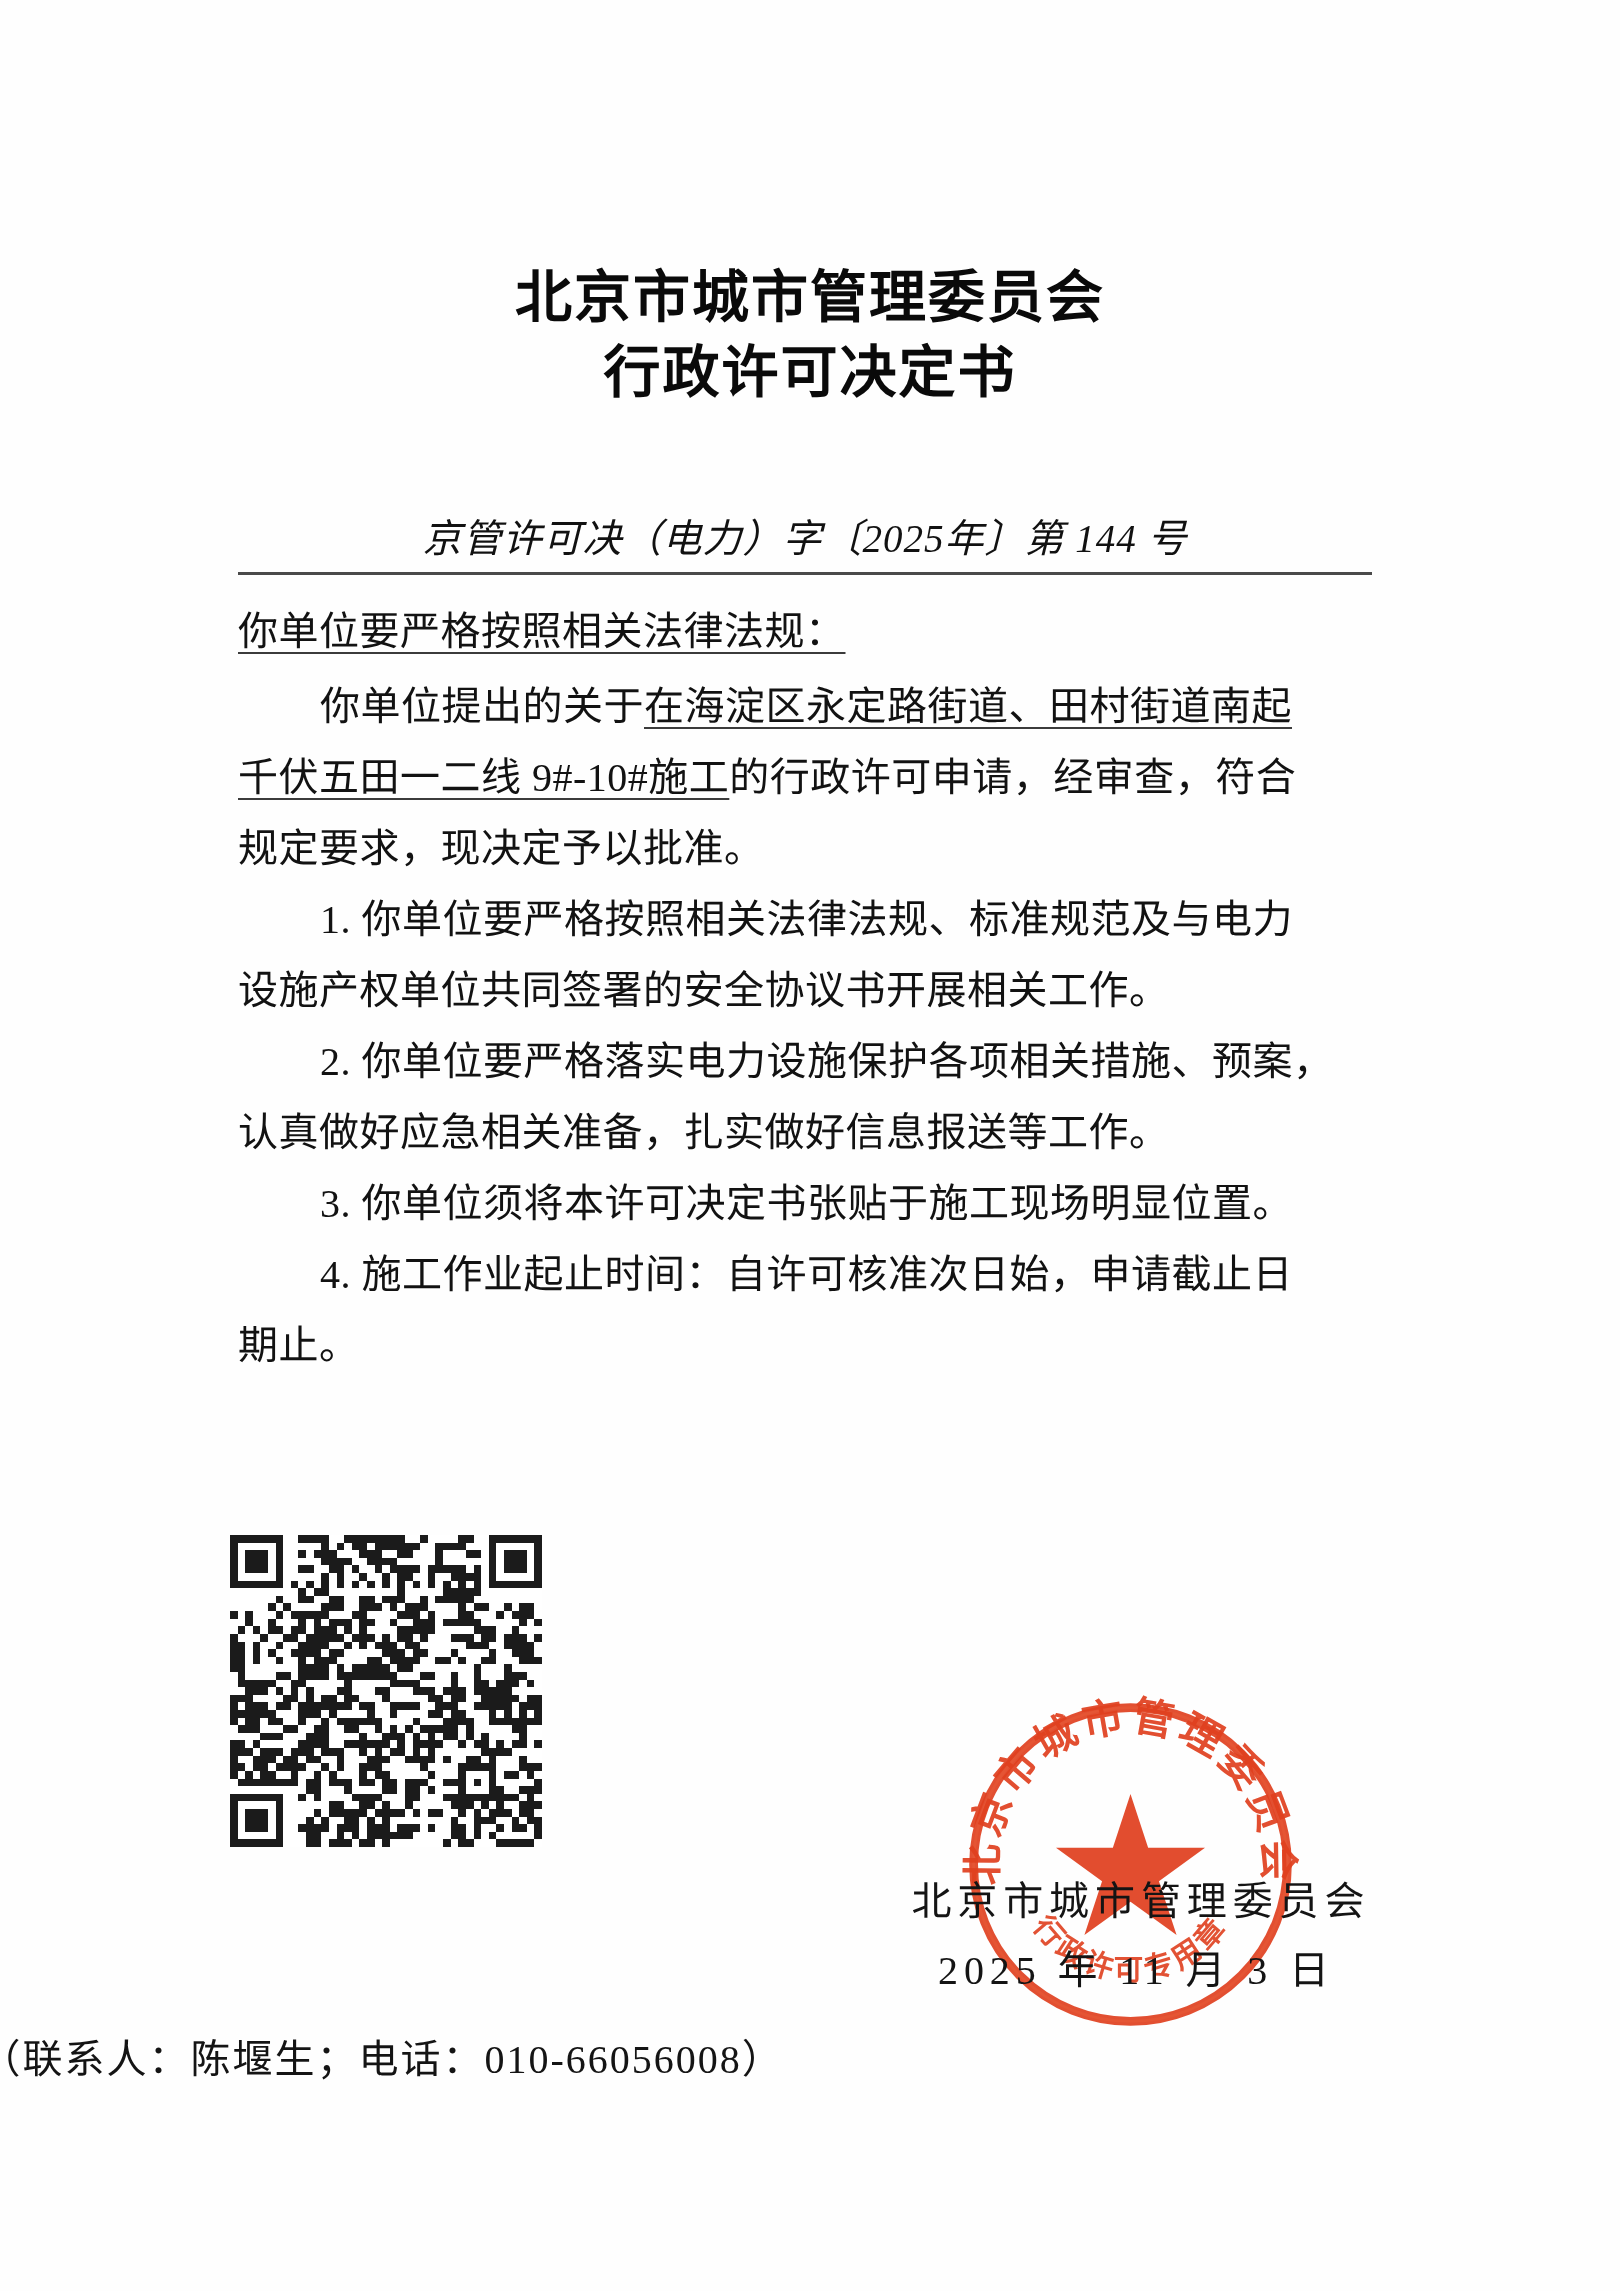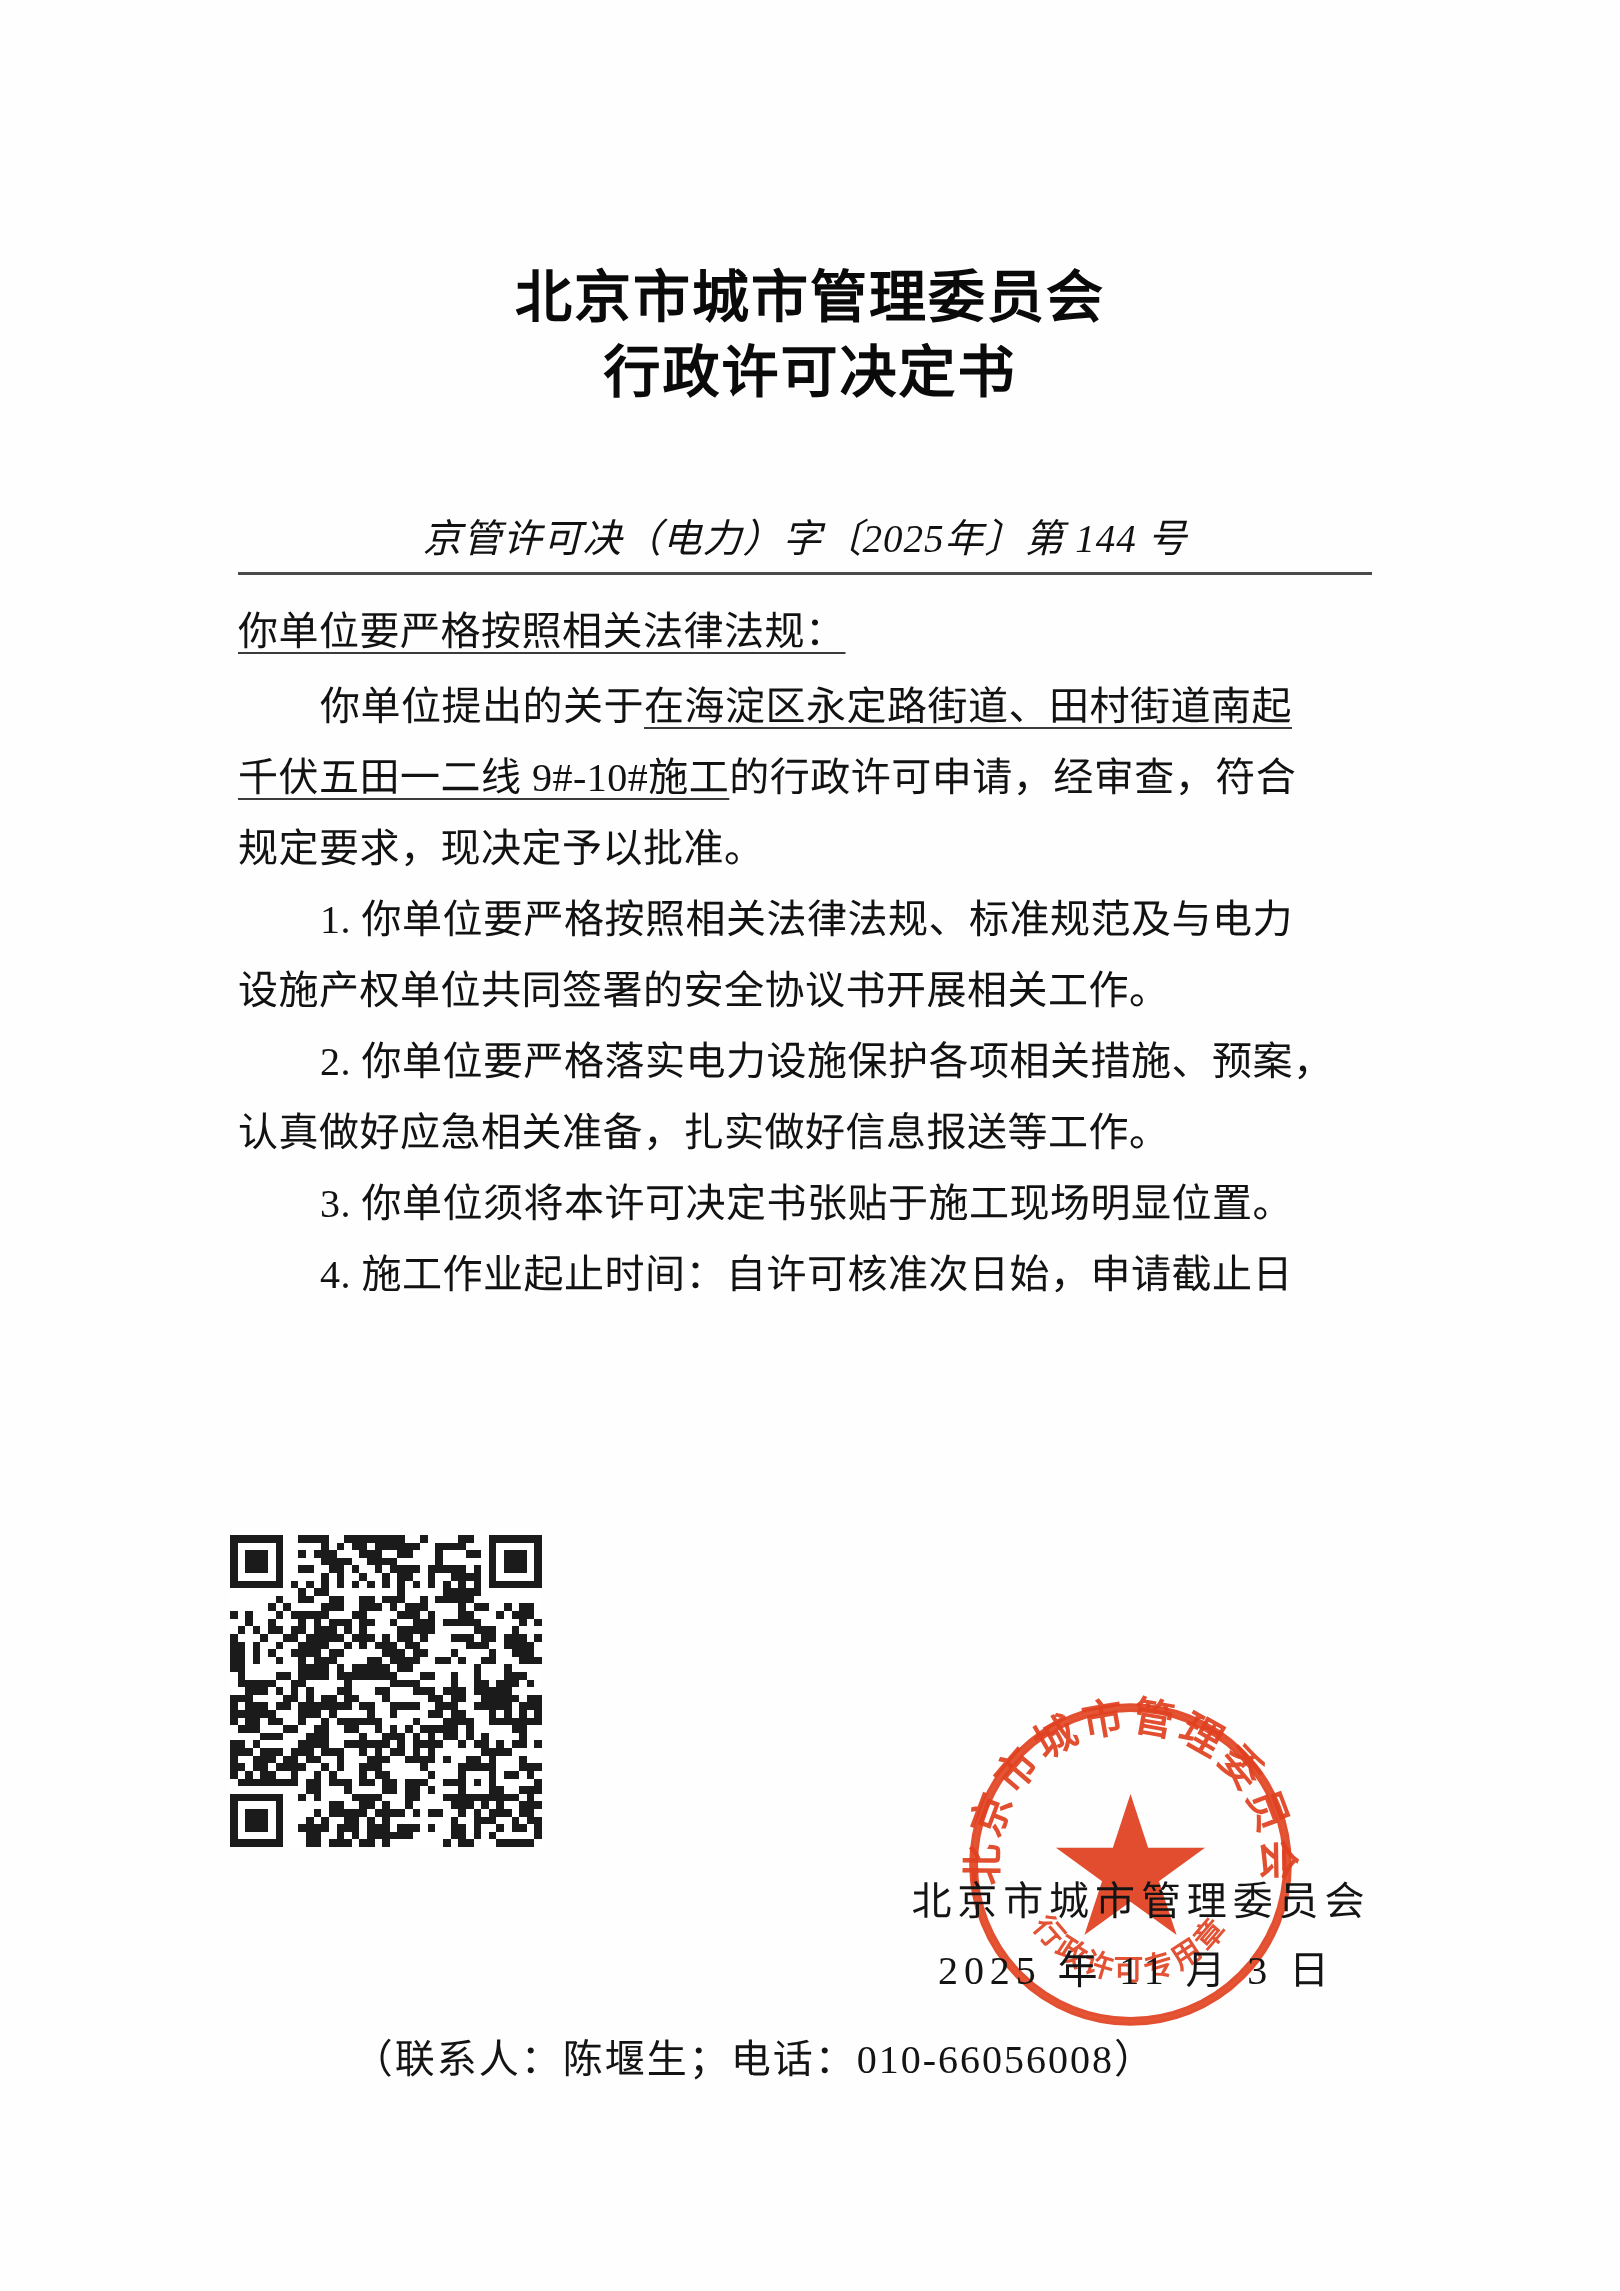--- a/index.html
+++ b/index.html
@@ -133,21 +133,21 @@
     white-space: nowrap;
     padding-right: 57px;
   }
 
   
   .contact {
     position: absolute;
     left: 0;
     top: 2027px;
     width: 1548px;
-    text-align: center;
+    text-align: left;
   }
   .contact-text {
     display: inline-block;
     font-size: 40px;
     letter-spacing: 2px;
     color: #141414;
     white-space: nowrap;
     transform: translateX(-19.6px);
   }
 </style>
@@ -189,20 +189,21 @@
 
     <div class="body-line indent">1. 你单位要严格按照相关法律法规、标准规范及与电力</div>
     <div class="body-line">设施产权单位共同签署的安全协议书开展相关工作。</div>
 
     <div class="body-line indent">2. 你单位要严格落实电力设施保护各项相关措施、预案，</div>
     <div class="body-line">认真做好应急相关准备，扎实做好信息报送等工作。</div>
 
     <div class="body-line indent">3. 你单位须将本许可决定书张贴于施工现场明显位置。</div>
 
     <div class="body-line indent">4. 施工作业起止时间：自许可核准次日始，申请截止日</div>
+    <div class="body-line">期止。</div>
   </div>
 
   <div class="qr-wrap">
     <svg viewBox="0 0 41 41" shape-rendering="crispEdges" aria-hidden="true">
       <rect width="41" height="41" fill="#ffffff"></rect>
       <g fill="#1b1b1b" id="qr-modules">
           <path d="M0 0h1v1h-1zM1 0h1v1h-1zM2 0h1v1h-1zM3 0h1v1h-1zM4 0h1v1h-1zM5 0h1v1h-1zM6 0h1v1h-1zM9 0h1v1h-1zM10 0h1v1h-1zM11 0h1v1h-1zM12 0h1v1h-1zM15 0h1v1h-1zM16 0h1v1h-1zM17 0h1v1h-1zM18 0h1v1h-1zM19 0h1v1h-1zM20 0h1v1h-1zM21 0h1v1h-1zM22 0h1v1h-1zM25 0h1v1h-1zM30 0h1v1h-1zM31 0h1v1h-1zM34 0h1v1h-1zM35 0h1v1h-1zM36 0h1v1h-1zM37 0h1v1h-1zM38 0h1v1h-1zM39 0h1v1h-1zM40 0h1v1h-1zM0 1h1v1h-1zM6 1h1v1h-1zM12 1h1v1h-1zM14 1h1v1h-1zM16 1h1v1h-1zM17 1h1v1h-1zM19 1h1v1h-1zM20 1h1v1h-1zM21 1h1v1h-1zM22 1h1v1h-1zM23 1h1v1h-1zM24 1h1v1h-1zM27 1h1v1h-1zM28 1h1v1h-1zM29 1h1v1h-1zM30 1h1v1h-1zM34 1h1v1h-1zM40 1h1v1h-1zM0 2h1v1h-1zM2 2h1v1h-1zM3 2h1v1h-1zM4 2h1v1h-1zM6 2h1v1h-1zM9 2h1v1h-1zM11 2h1v1h-1zM12 2h1v1h-1zM13 2h1v1h-1zM17 2h1v1h-1zM18 2h1v1h-1zM19 2h1v1h-1zM22 2h1v1h-1zM23 2h1v1h-1zM27 2h1v1h-1zM31 2h1v1h-1zM32 2h1v1h-1zM34 2h1v1h-1zM36 2h1v1h-1zM37 2h1v1h-1zM38 2h1v1h-1zM40 2h1v1h-1zM0 3h1v1h-1zM2 3h1v1h-1zM3 3h1v1h-1zM4 3h1v1h-1zM6 3h1v1h-1zM12 3h1v1h-1zM13 3h1v1h-1zM14 3h1v1h-1zM15 3h1v1h-1zM18 3h1v1h-1zM19 3h1v1h-1zM20 3h1v1h-1zM21 3h1v1h-1zM27 3h1v1h-1zM34 3h1v1h-1zM36 3h1v1h-1zM37 3h1v1h-1zM38 3h1v1h-1zM40 3h1v1h-1zM0 4h1v1h-1zM2 4h1v1h-1zM3 4h1v1h-1zM4 4h1v1h-1zM6 4h1v1h-1zM9 4h1v1h-1zM10 4h1v1h-1zM13 4h1v1h-1zM14 4h1v1h-1zM16 4h1v1h-1zM19 4h1v1h-1zM21 4h1v1h-1zM22 4h1v1h-1zM23 4h1v1h-1zM24 4h1v1h-1zM26 4h1v1h-1zM27 4h1v1h-1zM28 4h1v1h-1zM29 4h1v1h-1zM30 4h1v1h-1zM32 4h1v1h-1zM34 4h1v1h-1zM36 4h1v1h-1zM37 4h1v1h-1zM38 4h1v1h-1zM40 4h1v1h-1zM0 5h1v1h-1zM6 5h1v1h-1zM12 5h1v1h-1zM14 5h1v1h-1zM17 5h1v1h-1zM20 5h1v1h-1zM22 5h1v1h-1zM23 5h1v1h-1zM26 5h1v1h-1zM29 5h1v1h-1zM30 5h1v1h-1zM31 5h1v1h-1zM32 5h1v1h-1zM34 5h1v1h-1zM40 5h1v1h-1zM0 6h1v1h-1zM1 6h1v1h-1zM2 6h1v1h-1zM3 6h1v1h-1zM4 6h1v1h-1zM5 6h1v1h-1zM6 6h1v1h-1zM8 6h1v1h-1zM10 6h1v1h-1zM12 6h1v1h-1zM14 6h1v1h-1zM16 6h1v1h-1zM18 6h1v1h-1zM20 6h1v1h-1zM22 6h1v1h-1zM24 6h1v1h-1zM26 6h1v1h-1zM28 6h1v1h-1zM30 6h1v1h-1zM32 6h1v1h-1zM34 6h1v1h-1zM35 6h1v1h-1zM36 6h1v1h-1zM37 6h1v1h-1zM38 6h1v1h-1zM39 6h1v1h-1zM40 6h1v1h-1zM9 7h1v1h-1zM11 7h1v1h-1zM12 7h1v1h-1zM22 7h1v1h-1zM28 7h1v1h-1zM29 7h1v1h-1zM30 7h1v1h-1zM31 7h1v1h-1zM32 7h1v1h-1zM6 8h1v1h-1zM9 8h1v1h-1zM10 8h1v1h-1zM13 8h1v1h-1zM14 8h1v1h-1zM17 8h1v1h-1zM18 8h1v1h-1zM20 8h1v1h-1zM21 8h1v1h-1zM22 8h1v1h-1zM25 8h1v1h-1zM27 8h1v1h-1zM28 8h1v1h-1zM29 8h1v1h-1zM30 8h1v1h-1zM31 8h1v1h-1zM5 9h1v1h-1zM7 9h1v1h-1zM12 9h1v1h-1zM13 9h1v1h-1zM14 9h1v1h-1zM17 9h1v1h-1zM18 9h1v1h-1zM19 9h1v1h-1zM21 9h1v1h-1zM23 9h1v1h-1zM24 9h1v1h-1zM25 9h1v1h-1zM30 9h1v1h-1zM32 9h1v1h-1zM33 9h1v1h-1zM36 9h1v1h-1zM38 9h1v1h-1zM39 9h1v1h-1zM0 10h1v1h-1zM2 10h1v1h-1zM6 10h1v1h-1zM8 10h1v1h-1zM9 10h1v1h-1zM10 10h1v1h-1zM11 10h1v1h-1zM12 10h1v1h-1zM16 10h1v1h-1zM17 10h1v1h-1zM22 10h1v1h-1zM23 10h1v1h-1zM24 10h1v1h-1zM26 10h1v1h-1zM30 10h1v1h-1zM31 10h1v1h-1zM35 10h1v1h-1zM37 10h1v1h-1zM38 10h1v1h-1zM39 10h1v1h-1zM2 11h1v1h-1zM5 11h1v1h-1zM9 11h1v1h-1zM11 11h1v1h-1zM13 11h1v1h-1zM14 11h1v1h-1zM15 11h1v1h-1zM17 11h1v1h-1zM18 11h1v1h-1zM21 11h1v1h-1zM24 11h1v1h-1zM25 11h1v1h-1zM26 11h1v1h-1zM28 11h1v1h-1zM29 11h1v1h-1zM30 11h1v1h-1zM31 11h1v1h-1zM32 11h1v1h-1zM38 11h1v1h-1zM40 11h1v1h-1zM1 12h1v1h-1zM3 12h1v1h-1zM5 12h1v1h-1zM6 12h1v1h-1zM8 12h1v1h-1zM9 12h1v1h-1zM11 12h1v1h-1zM12 12h1v1h-1zM13 12h1v1h-1zM15 12h1v1h-1zM17 12h1v1h-1zM22 12h1v1h-1zM23 12h1v1h-1zM24 12h1v1h-1zM25 12h1v1h-1zM26 12h1v1h-1zM32 12h1v1h-1zM33 12h1v1h-1zM34 12h1v1h-1zM37 12h1v1h-1zM0 13h1v1h-1zM4 13h1v1h-1zM7 13h1v1h-1zM8 13h1v1h-1zM10 13h1v1h-1zM11 13h1v1h-1zM12 13h1v1h-1zM13 13h1v1h-1zM14 13h1v1h-1zM16 13h1v1h-1zM17 13h1v1h-1zM18 13h1v1h-1zM20 13h1v1h-1zM22 13h1v1h-1zM23 13h1v1h-1zM25 13h1v1h-1zM29 13h1v1h-1zM30 13h1v1h-1zM31 13h1v1h-1zM33 13h1v1h-1zM34 13h1v1h-1zM36 13h1v1h-1zM37 13h1v1h-1zM38 13h1v1h-1zM40 13h1v1h-1zM0 14h1v1h-1zM1 14h1v1h-1zM3 14h1v1h-1zM6 14h1v1h-1zM9 14h1v1h-1zM10 14h1v1h-1zM11 14h1v1h-1zM12 14h1v1h-1zM15 14h1v1h-1zM17 14h1v1h-1zM19 14h1v1h-1zM20 14h1v1h-1zM21 14h1v1h-1zM23 14h1v1h-1zM24 14h1v1h-1zM31 14h1v1h-1zM32 14h1v1h-1zM33 14h1v1h-1zM36 14h1v1h-1zM37 14h1v1h-1zM38 14h1v1h-1zM39 14h1v1h-1zM0 15h1v1h-1zM1 15h1v1h-1zM3 15h1v1h-1zM5 15h1v1h-1zM8 15h1v1h-1zM9 15h1v1h-1zM10 15h1v1h-1zM11 15h1v1h-1zM13 15h1v1h-1zM14 15h1v1h-1zM20 15h1v1h-1zM21 15h1v1h-1zM22 15h1v1h-1zM24 15h1v1h-1zM25 15h1v1h-1zM29 15h1v1h-1zM34 15h1v1h-1zM37 15h1v1h-1zM38 15h1v1h-1zM39 15h1v1h-1zM0 16h1v1h-1zM1 16h1v1h-1zM3 16h1v1h-1zM6 16h1v1h-1zM9 16h1v1h-1zM11 16h1v1h-1zM12 16h1v1h-1zM13 16h1v1h-1zM18 16h1v1h-1zM19 16h1v1h-1zM21 16h1v1h-1zM22 16h1v1h-1zM23 16h1v1h-1zM24 16h1v1h-1zM27 16h1v1h-1zM28 16h1v1h-1zM30 16h1v1h-1zM33 16h1v1h-1zM34 16h1v1h-1zM38 16h1v1h-1zM39 16h1v1h-1zM40 16h1v1h-1zM0 17h1v1h-1zM1 17h1v1h-1zM9 17h1v1h-1zM10 17h1v1h-1zM11 17h1v1h-1zM12 17h1v1h-1zM14 17h1v1h-1zM16 17h1v1h-1zM17 17h1v1h-1zM18 17h1v1h-1zM19 17h1v1h-1zM20 17h1v1h-1zM22 17h1v1h-1zM23 17h1v1h-1zM32 17h1v1h-1zM36 17h1v1h-1zM1 18h1v1h-1zM6 18h1v1h-1zM7 18h1v1h-1zM9 18h1v1h-1zM10 18h1v1h-1zM11 18h1v1h-1zM12 18h1v1h-1zM14 18h1v1h-1zM15 18h1v1h-1zM16 18h1v1h-1zM17 18h1v1h-1zM18 18h1v1h-1zM19 18h1v1h-1zM20 18h1v1h-1zM21 18h1v1h-1zM25 18h1v1h-1zM26 18h1v1h-1zM29 18h1v1h-1zM32 18h1v1h-1zM36 18h1v1h-1zM37 18h1v1h-1zM38 18h1v1h-1zM1 19h1v1h-1zM2 19h1v1h-1zM3 19h1v1h-1zM4 19h1v1h-1zM5 19h1v1h-1zM8 19h1v1h-1zM9 19h1v1h-1zM15 19h1v1h-1zM21 19h1v1h-1zM22 19h1v1h-1zM23 19h1v1h-1zM24 19h1v1h-1zM29 19h1v1h-1zM32 19h1v1h-1zM33 19h1v1h-1zM35 19h1v1h-1zM36 19h1v1h-1zM37 19h1v1h-1zM39 19h1v1h-1zM2 20h1v1h-1zM3 20h1v1h-1zM4 20h1v1h-1zM6 20h1v1h-1zM8 20h1v1h-1zM10 20h1v1h-1zM14 20h1v1h-1zM15 20h1v1h-1zM19 20h1v1h-1zM20 20h1v1h-1zM24 20h1v1h-1zM25 20h1v1h-1zM26 20h1v1h-1zM28 20h1v1h-1zM29 20h1v1h-1zM30 20h1v1h-1zM32 20h1v1h-1zM33 20h1v1h-1zM34 20h1v1h-1zM35 20h1v1h-1zM36 20h1v1h-1zM0 21h1v1h-1zM1 21h1v1h-1zM2 21h1v1h-1zM7 21h1v1h-1zM8 21h1v1h-1zM10 21h1v1h-1zM12 21h1v1h-1zM13 21h1v1h-1zM15 21h1v1h-1zM16 21h1v1h-1zM20 21h1v1h-1zM26 21h1v1h-1zM27 21h1v1h-1zM29 21h1v1h-1zM30 21h1v1h-1zM33 21h1v1h-1zM34 21h1v1h-1zM35 21h1v1h-1zM36 21h1v1h-1zM37 21h1v1h-1zM39 21h1v1h-1zM40 21h1v1h-1zM0 22h1v1h-1zM2 22h1v1h-1zM3 22h1v1h-1zM4 22h1v1h-1zM6 22h1v1h-1zM7 22h1v1h-1zM9 22h1v1h-1zM10 22h1v1h-1zM11 22h1v1h-1zM12 22h1v1h-1zM13 22h1v1h-1zM14 22h1v1h-1zM15 22h1v1h-1zM17 22h1v1h-1zM18 22h1v1h-1zM21 22h1v1h-1zM22 22h1v1h-1zM23 22h1v1h-1zM24 22h1v1h-1zM27 22h1v1h-1zM28 22h1v1h-1zM29 22h1v1h-1zM32 22h1v1h-1zM33 22h1v1h-1zM34 22h1v1h-1zM35 22h1v1h-1zM36 22h1v1h-1zM38 22h1v1h-1zM39 22h1v1h-1zM40 22h1v1h-1zM0 23h1v1h-1zM1 23h1v1h-1zM2 23h1v1h-1zM3 23h1v1h-1zM4 23h1v1h-1zM5 23h1v1h-1zM9 23h1v1h-1zM10 23h1v1h-1zM11 23h1v1h-1zM13 23h1v1h-1zM18 23h1v1h-1zM21 23h1v1h-1zM26 23h1v1h-1zM27 23h1v1h-1zM29 23h1v1h-1zM30 23h1v1h-1zM34 23h1v1h-1zM36 23h1v1h-1zM38 23h1v1h-1zM40 23h1v1h-1zM0 24h1v1h-1zM2 24h1v1h-1zM3 24h1v1h-1zM5 24h1v1h-1zM6 24h1v1h-1zM9 24h1v1h-1zM12 24h1v1h-1zM14 24h1v1h-1zM15 24h1v1h-1zM16 24h1v1h-1zM17 24h1v1h-1zM18 24h1v1h-1zM19 24h1v1h-1zM24 24h1v1h-1zM28 24h1v1h-1zM29 24h1v1h-1zM30 24h1v1h-1zM31 24h1v1h-1zM34 24h1v1h-1zM35 24h1v1h-1zM36 24h1v1h-1zM37 24h1v1h-1zM38 24h1v1h-1zM39 24h1v1h-1zM40 24h1v1h-1zM1 25h1v1h-1zM2 25h1v1h-1zM3 25h1v1h-1zM7 25h1v1h-1zM8 25h1v1h-1zM11 25h1v1h-1zM12 25h1v1h-1zM15 25h1v1h-1zM16 25h1v1h-1zM19 25h1v1h-1zM21 25h1v1h-1zM23 25h1v1h-1zM25 25h1v1h-1zM26 25h1v1h-1zM27 25h1v1h-1zM28 25h1v1h-1zM29 25h1v1h-1zM31 25h1v1h-1zM37 25h1v1h-1zM38 25h1v1h-1zM4 26h1v1h-1zM5 26h1v1h-1zM6 26h1v1h-1zM10 26h1v1h-1zM11 26h1v1h-1zM12 26h1v1h-1zM17 26h1v1h-1zM20 26h1v1h-1zM21 26h1v1h-1zM22 26h1v1h-1zM24 26h1v1h-1zM26 26h1v1h-1zM28 26h1v1h-1zM29 26h1v1h-1zM31 26h1v1h-1zM33 26h1v1h-1zM38 26h1v1h-1zM0 27h1v1h-1zM1 27h1v1h-1zM3 27h1v1h-1zM9 27h1v1h-1zM10 27h1v1h-1zM11 27h1v1h-1zM12 27h1v1h-1zM15 27h1v1h-1zM16 27h1v1h-1zM17 27h1v1h-1zM18 27h1v1h-1zM19 27h1v1h-1zM20 27h1v1h-1zM22 27h1v1h-1zM24 27h1v1h-1zM25 27h1v1h-1zM26 27h1v1h-1zM27 27h1v1h-1zM30 27h1v1h-1zM32 27h1v1h-1zM33 27h1v1h-1zM35 27h1v1h-1zM37 27h1v1h-1zM38 27h1v1h-1zM40 27h1v1h-1zM0 28h1v1h-1zM1 28h1v1h-1zM2 28h1v1h-1zM4 28h1v1h-1zM5 28h1v1h-1zM6 28h1v1h-1zM8 28h1v1h-1zM9 28h1v1h-1zM10 28h1v1h-1zM12 28h1v1h-1zM13 28h1v1h-1zM14 28h1v1h-1zM17 28h1v1h-1zM19 28h1v1h-1zM21 28h1v1h-1zM22 28h1v1h-1zM24 28h1v1h-1zM26 28h1v1h-1zM33 28h1v1h-1zM34 28h1v1h-1zM35 28h1v1h-1zM36 28h1v1h-1zM0 29h1v1h-1zM3 29h1v1h-1zM4 29h1v1h-1zM5 29h1v1h-1zM7 29h1v1h-1zM8 29h1v1h-1zM10 29h1v1h-1zM11 29h1v1h-1zM14 29h1v1h-1zM18 29h1v1h-1zM19 29h1v1h-1zM20 29h1v1h-1zM23 29h1v1h-1zM24 29h1v1h-1zM25 29h1v1h-1zM26 29h1v1h-1zM28 29h1v1h-1zM31 29h1v1h-1zM32 29h1v1h-1zM34 29h1v1h-1zM38 29h1v1h-1zM0 30h1v1h-1zM1 30h1v1h-1zM3 30h1v1h-1zM4 30h1v1h-1zM6 30h1v1h-1zM7 30h1v1h-1zM8 30h1v1h-1zM9 30h1v1h-1zM12 30h1v1h-1zM14 30h1v1h-1zM17 30h1v1h-1zM18 30h1v1h-1zM19 30h1v1h-1zM25 30h1v1h-1zM30 30h1v1h-1zM31 30h1v1h-1zM32 30h1v1h-1zM33 30h1v1h-1zM34 30h1v1h-1zM38 30h1v1h-1zM39 30h1v1h-1zM40 30h1v1h-1zM0 31h1v1h-1zM2 31h1v1h-1zM4 31h1v1h-1zM5 31h1v1h-1zM8 31h1v1h-1zM11 31h1v1h-1zM13 31h1v1h-1zM17 31h1v1h-1zM19 31h1v1h-1zM20 31h1v1h-1zM26 31h1v1h-1zM30 31h1v1h-1zM34 31h1v1h-1zM36 31h1v1h-1zM37 31h1v1h-1zM39 31h1v1h-1zM1 32h1v1h-1zM2 32h1v1h-1zM3 32h1v1h-1zM4 32h1v1h-1zM5 32h1v1h-1zM6 32h1v1h-1zM7 32h1v1h-1zM8 32h1v1h-1zM10 32h1v1h-1zM11 32h1v1h-1zM13 32h1v1h-1zM14 32h1v1h-1zM15 32h1v1h-1zM17 32h1v1h-1zM18 32h1v1h-1zM20 32h1v1h-1zM21 32h1v1h-1zM23 32h1v1h-1zM24 32h1v1h-1zM25 32h1v1h-1zM28 32h1v1h-1zM29 32h1v1h-1zM30 32h1v1h-1zM32 32h1v1h-1zM34 32h1v1h-1zM40 32h1v1h-1zM10 33h1v1h-1zM11 33h1v1h-1zM15 33h1v1h-1zM20 33h1v1h-1zM21 33h1v1h-1zM23 33h1v1h-1zM24 33h1v1h-1zM26 33h1v1h-1zM30 33h1v1h-1zM34 33h1v1h-1zM35 33h1v1h-1zM38 33h1v1h-1zM39 33h1v1h-1zM40 33h1v1h-1zM0 34h1v1h-1zM1 34h1v1h-1zM2 34h1v1h-1zM3 34h1v1h-1zM4 34h1v1h-1zM5 34h1v1h-1zM6 34h1v1h-1zM9 34h1v1h-1zM11 34h1v1h-1zM16 34h1v1h-1zM17 34h1v1h-1zM18 34h1v1h-1zM19 34h1v1h-1zM23 34h1v1h-1zM24 34h1v1h-1zM28 34h1v1h-1zM29 34h1v1h-1zM30 34h1v1h-1zM31 34h1v1h-1zM32 34h1v1h-1zM33 34h1v1h-1zM34 34h1v1h-1zM35 34h1v1h-1zM36 34h1v1h-1zM37 34h1v1h-1zM39 34h1v1h-1zM0 35h1v1h-1zM6 35h1v1h-1zM13 35h1v1h-1zM14 35h1v1h-1zM17 35h1v1h-1zM18 35h1v1h-1zM20 35h1v1h-1zM23 35h1v1h-1zM29 35h1v1h-1zM30 35h1v1h-1zM31 35h1v1h-1zM33 35h1v1h-1zM35 35h1v1h-1zM38 35h1v1h-1zM39 35h1v1h-1zM40 35h1v1h-1zM0 36h1v1h-1zM2 36h1v1h-1zM3 36h1v1h-1zM4 36h1v1h-1zM6 36h1v1h-1zM11 36h1v1h-1zM13 36h1v1h-1zM14 36h1v1h-1zM15 36h1v1h-1zM16 36h1v1h-1zM17 36h1v1h-1zM19 36h1v1h-1zM20 36h1v1h-1zM21 36h1v1h-1zM22 36h1v1h-1zM24 36h1v1h-1zM26 36h1v1h-1zM27 36h1v1h-1zM30 36h1v1h-1zM32 36h1v1h-1zM34 36h1v1h-1zM35 36h1v1h-1zM36 36h1v1h-1zM38 36h1v1h-1zM39 36h1v1h-1zM0 37h1v1h-1zM2 37h1v1h-1zM3 37h1v1h-1zM4 37h1v1h-1zM6 37h1v1h-1zM10 37h1v1h-1zM12 37h1v1h-1zM15 37h1v1h-1zM16 37h1v1h-1zM18 37h1v1h-1zM20 37h1v1h-1zM29 37h1v1h-1zM32 37h1v1h-1zM33 37h1v1h-1zM34 37h1v1h-1zM37 37h1v1h-1zM39 37h1v1h-1zM40 37h1v1h-1zM0 38h1v1h-1zM2 38h1v1h-1zM3 38h1v1h-1zM4 38h1v1h-1zM6 38h1v1h-1zM9 38h1v1h-1zM10 38h1v1h-1zM11 38h1v1h-1zM12 38h1v1h-1zM14 38h1v1h-1zM15 38h1v1h-1zM16 38h1v1h-1zM18 38h1v1h-1zM19 38h1v1h-1zM20 38h1v1h-1zM22 38h1v1h-1zM23 38h1v1h-1zM24 38h1v1h-1zM26 38h1v1h-1zM29 38h1v1h-1zM30 38h1v1h-1zM32 38h1v1h-1zM35 38h1v1h-1zM37 38h1v1h-1zM38 38h1v1h-1zM40 38h1v1h-1zM0 39h1v1h-1zM6 39h1v1h-1zM10 39h1v1h-1zM11 39h1v1h-1zM14 39h1v1h-1zM16 39h1v1h-1zM18 39h1v1h-1zM19 39h1v1h-1zM20 39h1v1h-1zM21 39h1v1h-1zM22 39h1v1h-1zM23 39h1v1h-1zM29 39h1v1h-1zM30 39h1v1h-1zM32 39h1v1h-1zM34 39h1v1h-1zM40 39h1v1h-1zM0 40h1v1h-1zM1 40h1v1h-1zM2 40h1v1h-1zM3 40h1v1h-1zM4 40h1v1h-1zM5 40h1v1h-1zM6 40h1v1h-1zM10 40h1v1h-1zM11 40h1v1h-1zM13 40h1v1h-1zM14 40h1v1h-1zM15 40h1v1h-1zM17 40h1v1h-1zM18 40h1v1h-1zM20 40h1v1h-1zM28 40h1v1h-1zM30 40h1v1h-1zM31 40h1v1h-1zM35 40h1v1h-1zM36 40h1v1h-1zM37 40h1v1h-1zM38 40h1v1h-1zM39 40h1v1h-1z" fill="#1b1b1b"></path>
         </g>
     </svg>
   </div>

